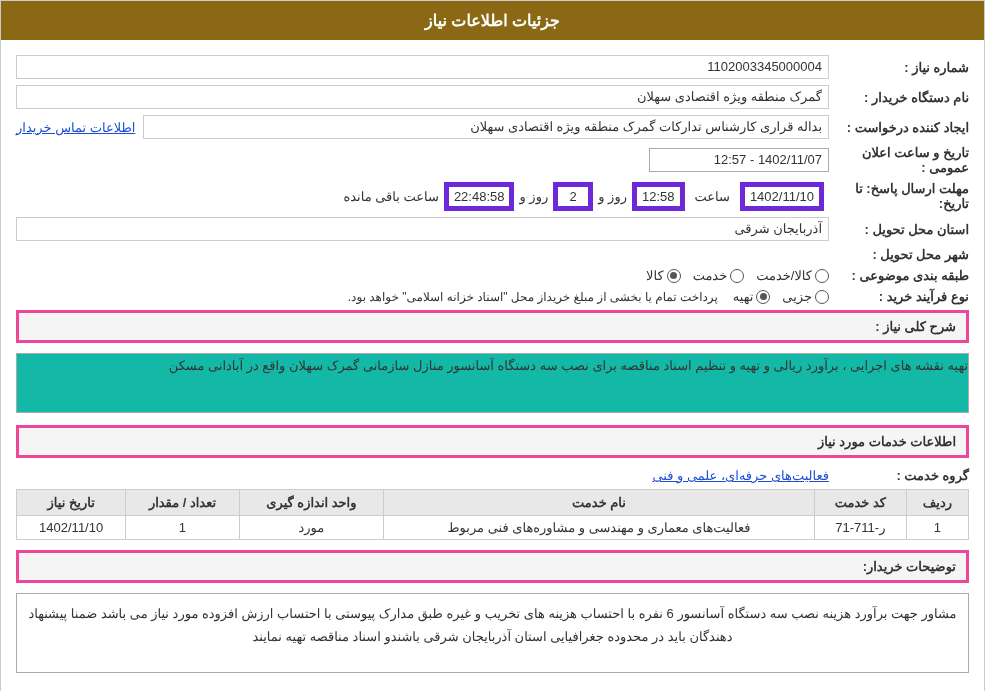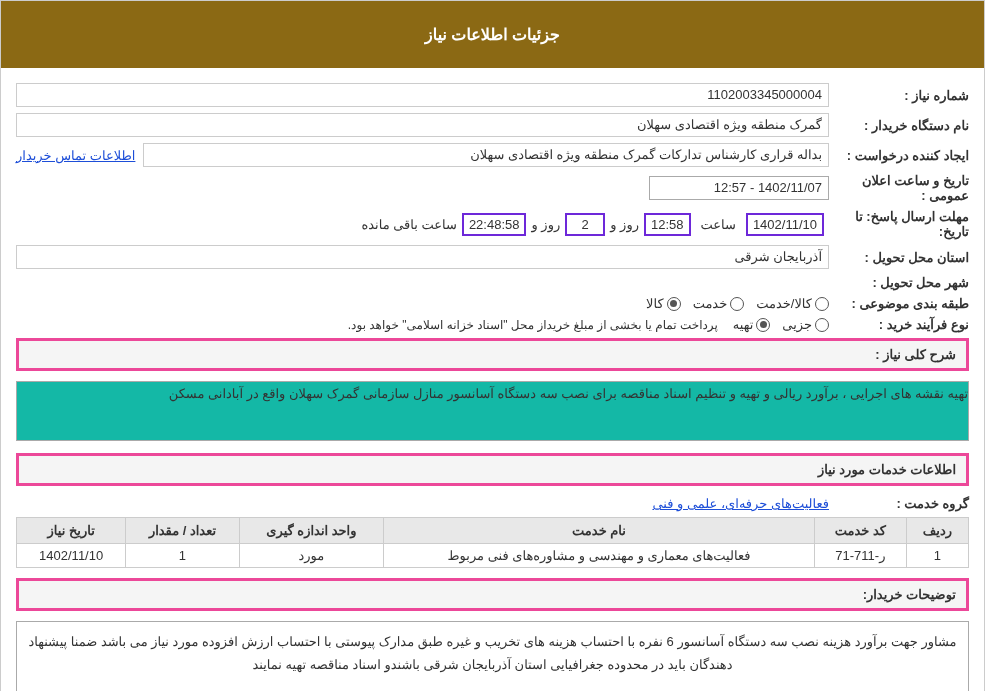--- a/index.html
+++ b/index.html
@@ -13,21 +13,21 @@
     .main-container {
       width: 985px;
       margin: 0 auto;
       background: #fff;
       border: 1px solid #ccc;
     }
     .header {
       background: #8B6914;
       color: #fff;
       text-align: center;
-      padding: 24px;
+      padding: 10px;
       font-size: 16px;
       font-weight: bold;
     }
     .content {
       padding: 15px;
     }
     .section-title {
       background: #f5f5f5;
       border: 3px solid #ec4899;
       padding: 6px 10px;
@@ -41,21 +41,21 @@
       padding: 3px 6px;
       min-height: 24px;
       display: inline-block;
     }
     .link-text {
       color: #1d4ed8;
       text-decoration: underline;
       cursor: pointer;
     }
     .small-box {
-      border: 2px solid #6d28d9;
+      border: 5px solid #6d28d9;
       background: #fff;
       padding: 2px 5px;
       min-width: 40px;
       text-align: center;
     }
     .deadline-row {
       display: flex;
       align-items: center;
       gap: 5px;
       margin-bottom: 6px;

